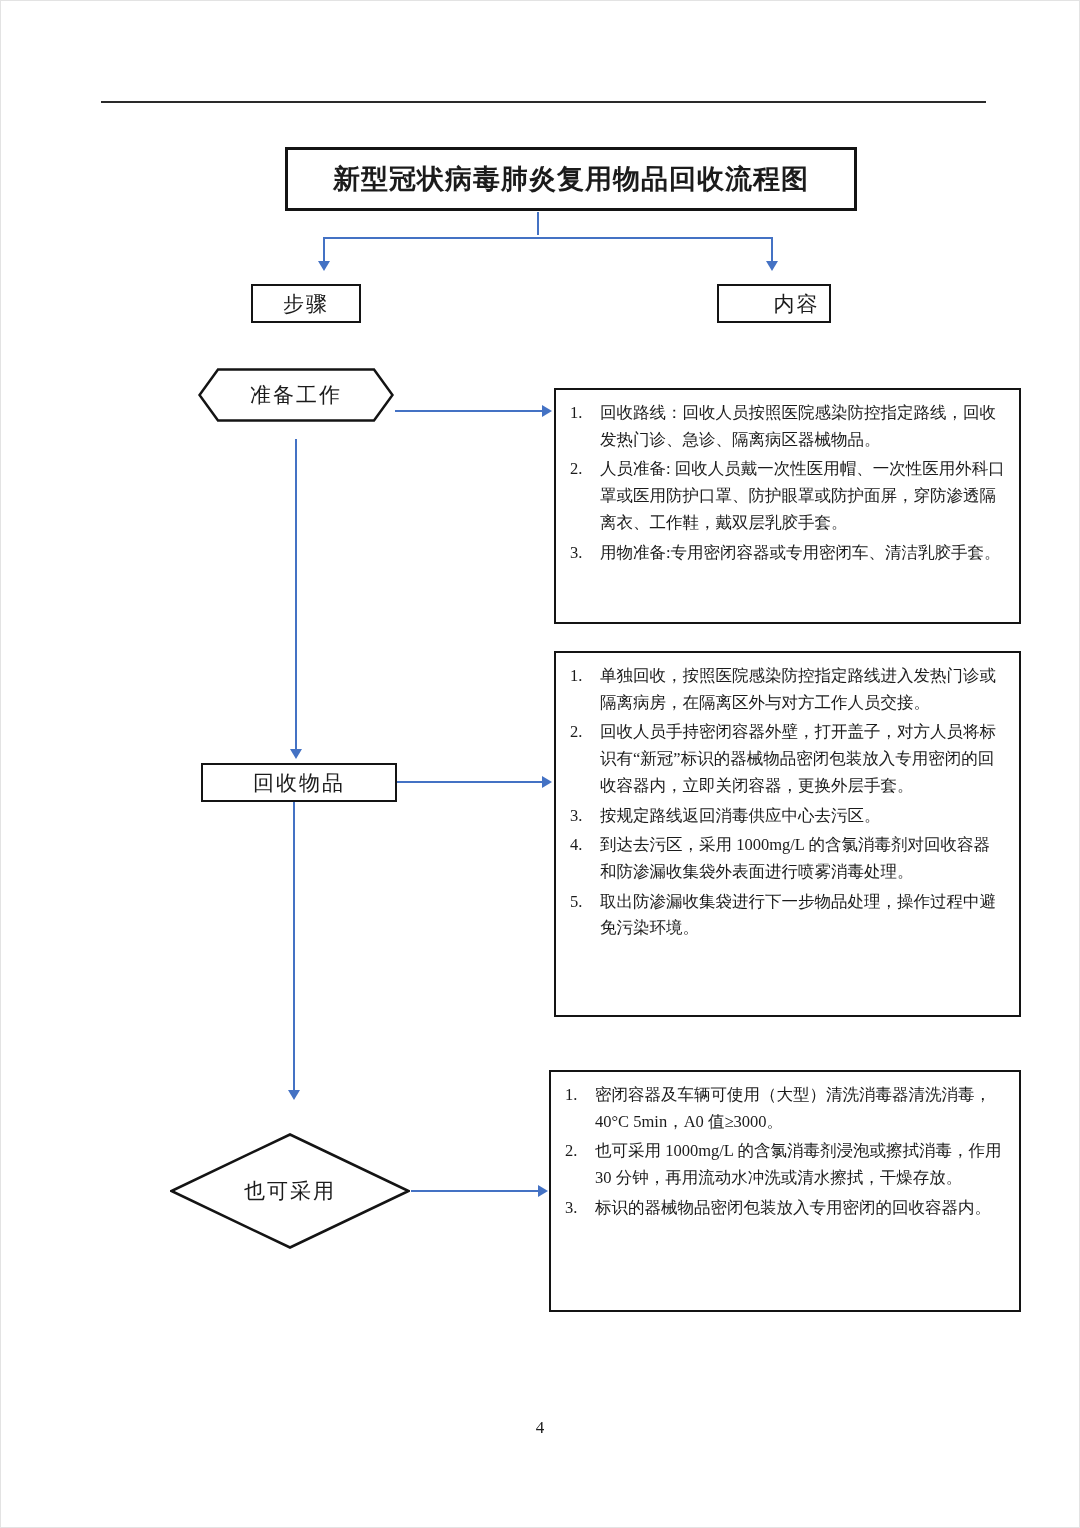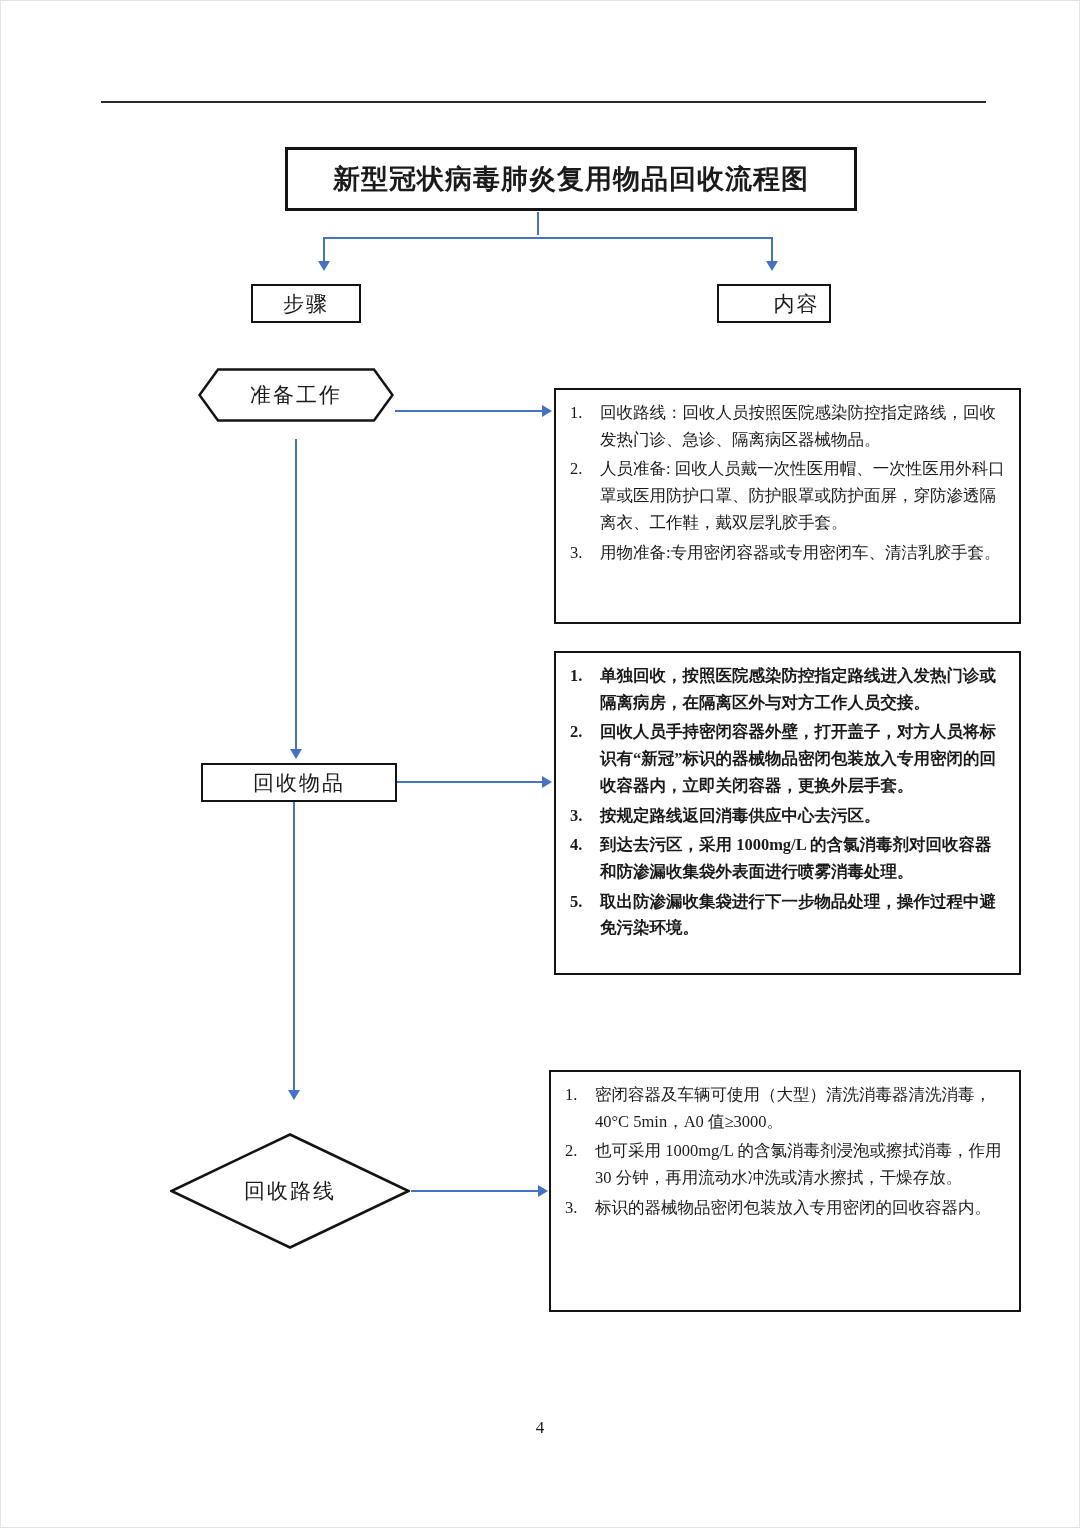--- a/index.html
+++ b/index.html
@@ -129,38 +129,38 @@
   <div class="line" style="left:294px;top:438px;width:2px;height:312px;"></div>
   <div class="arrow-down" style="left:289px;top:748px;"></div>
 
   <div class="step-rect" style="left:200px;top:762px;width:196px;height:39px;">
     <span>回收物品</span>
   </div>
 
   <div class="line" style="left:396px;top:780px;width:146px;height:2px;"></div>
   <div class="arrow-right" style="left:541px;top:775px;"></div>
 
-  <div class="content-box" style="left:553px;top:650px;width:467px;height:324px;font-weight:bold;">
+  <div class="content-box" style="left:553px;top:650px;width:467px;height:366px;">
     <ol class="items">
       <li>单独回收，按照医院感染防控指定路线进入发热门诊或隔离病房，在隔离区外与对方工作人员交接。</li>
       <li>回收人员手持密闭容器外壁，打开盖子，对方人员将标识有“新冠”标识的器械物品密闭包装放入专用密闭的回收容器内，立即关闭容器，更换外层手套。</li>
       <li>按规定路线返回消毒供应中心去污区。</li>
       <li>到达去污区，采用 1000mg/L 的含氯消毒剂对回收容器和防渗漏收集袋外表面进行喷雾消毒处理。</li>
       <li>取出防渗漏收集袋进行下一步物品处理，操作过程中避免污染环境。</li>
     </ol>
   </div>
 
   <div class="line" style="left:292px;top:801px;width:2px;height:290px;"></div>
   <div class="arrow-down" style="left:287px;top:1089px;"></div>
 
   <div class="shape" style="left:169px;top:1132px;width:240px;height:116px;">
     <svg viewBox="0 0 240 116" preserveAspectRatio="none">
       <polygon points="120,1.5 238.5,58 120,114.5 1.5,58"></polygon>
     </svg>
-    <span class="shape-label">回收路线</span>
+    <span class="shape-label">也可采用</span>
   </div>
 
   <div class="line" style="left:410px;top:1189px;width:128px;height:2px;"></div>
   <div class="arrow-right" style="left:537px;top:1184px;"></div>
 
   <div class="content-box" style="left:548px;top:1069px;width:472px;height:242px;">
     <ol class="items">
       <li>密闭容器及车辆可使用（大型）清洗消毒器清洗消毒，40°C 5min，A0 值≥3000。</li>
       <li>也可采用 1000mg/L 的含氯消毒剂浸泡或擦拭消毒，作用 30 分钟，再用流动水冲洗或清水擦拭，干燥存放。</li>
       <li>标识的器械物品密闭包装放入专用密闭的回收容器内。</li>

